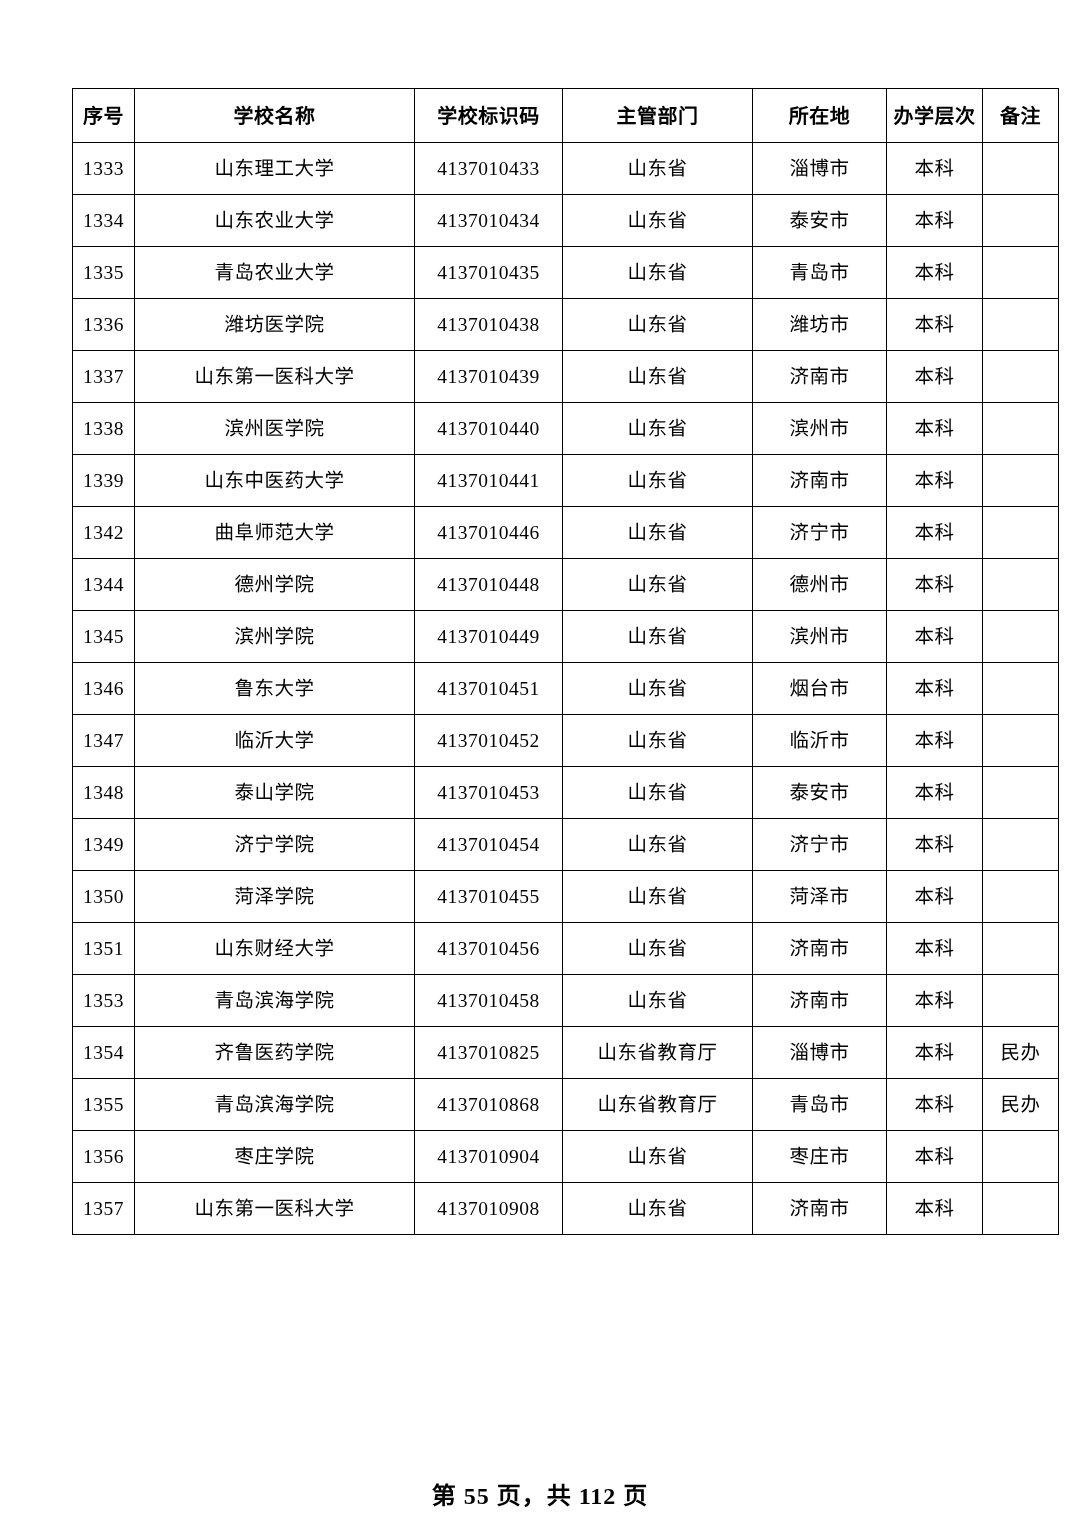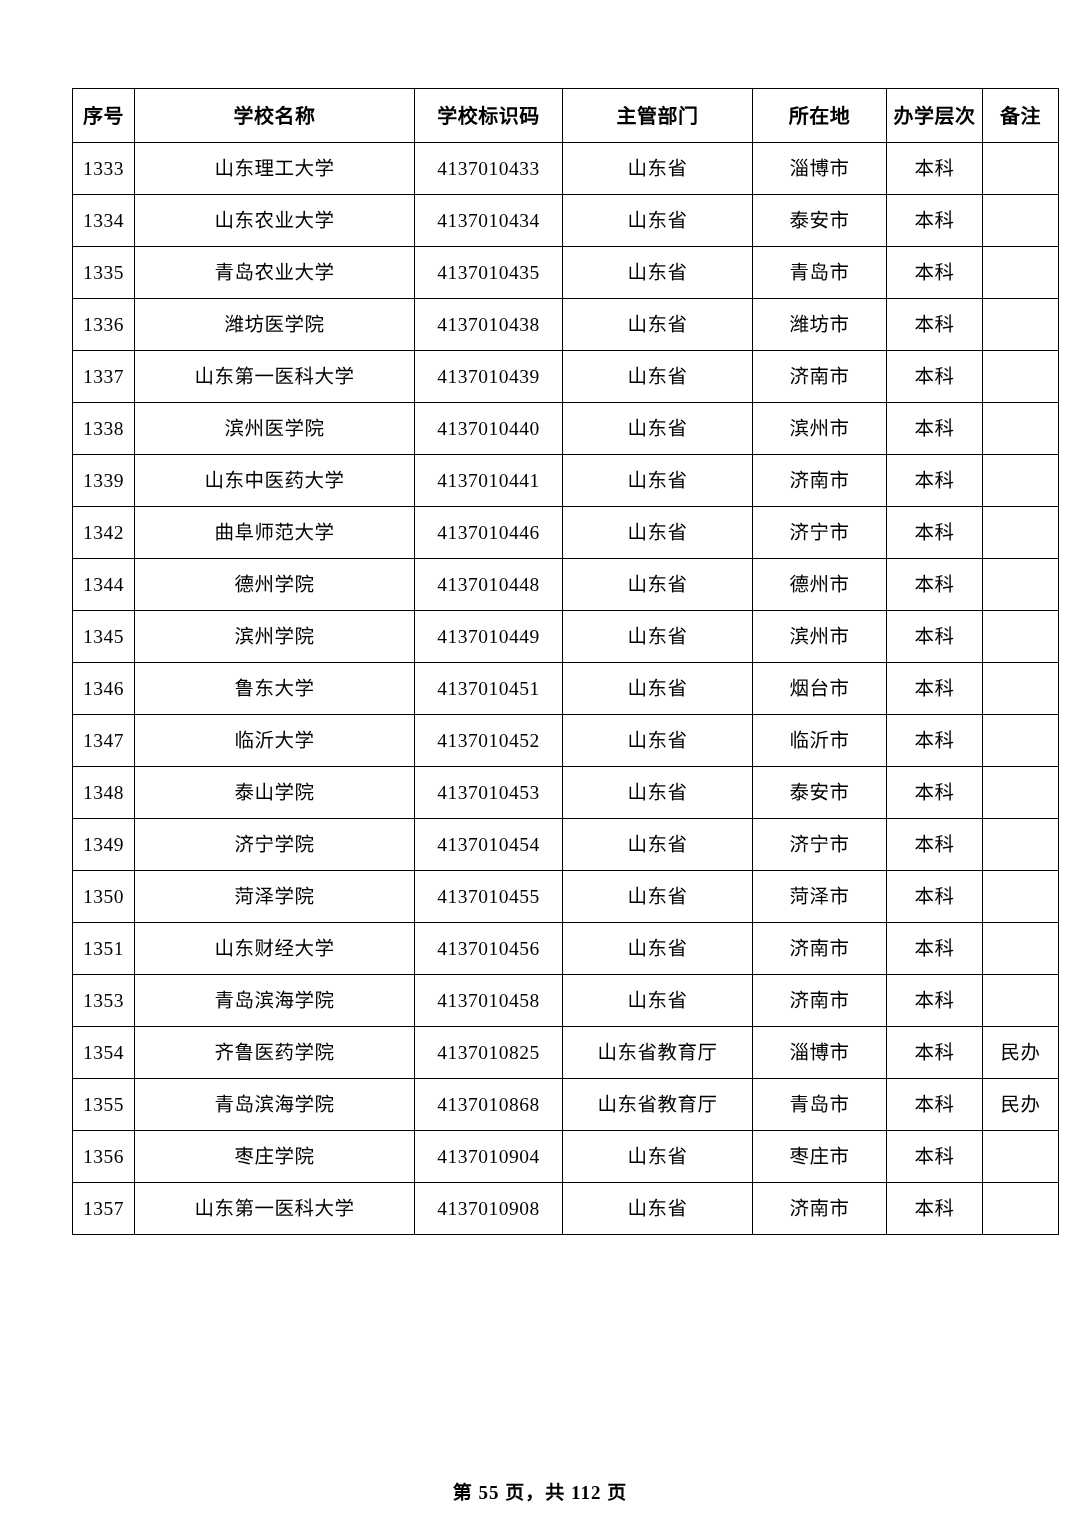--- a/index.html
+++ b/index.html
@@ -53,23 +53,23 @@
   col.c-loc   { width: 134px; }
   col.c-level { width: 96px; }
   col.c-note  { width: 76px; }
 
   td.idx, th.idx { font-size: 19px; }
   td.code { font-size: 19px; letter-spacing: 0.4px; margin-left: 48px; }
   .footer {
     position: absolute;
     left: 0;
     right: 0;
-    bottom: 23px;
+    bottom: 16px;
     text-align: center;
-    font-size: 19px;
+    font-size: 24px;
     font-weight: bold;
     font-family: "Liberation Serif", "DejaVu Serif", serif;
     letter-spacing: 1px;
   }
 </style>
 </head>
 <body>
 
 <div class="page">
 

